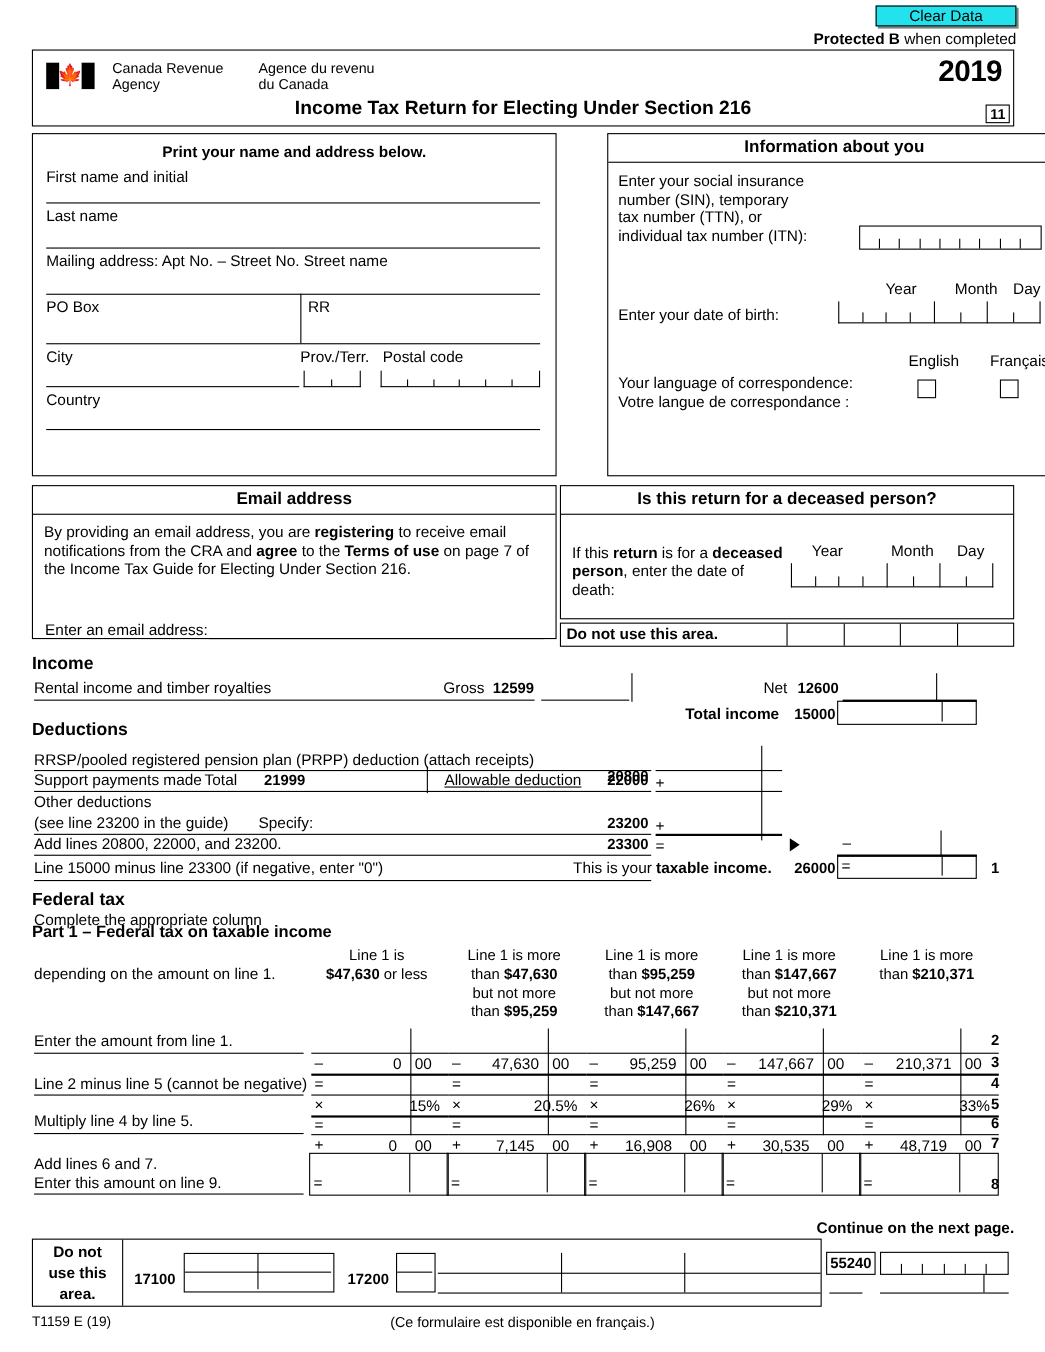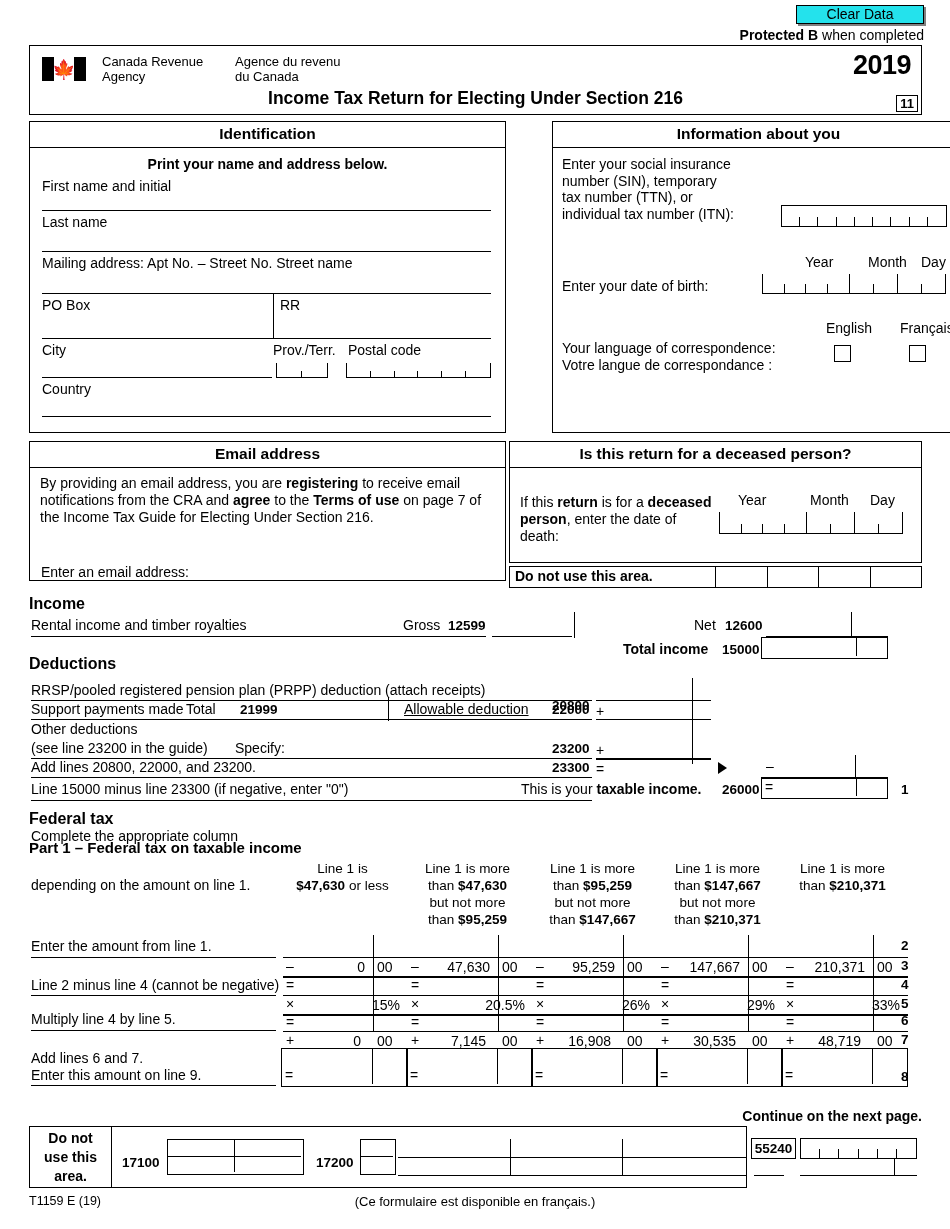--- a/index.html
+++ b/index.html
@@ -162,21 +162,20 @@
     <div id="agency-fr">
       <div>Agence du revenu</div>
       <div>du Canada</div>
     </div>
     <div id="tax-year">2019</div>
     <div id="form-title">Income Tax Return for Electing Under Section 216</div>
     <div id="page-num-box">11</div>
   </div>
 
   <div class="panel" id="identification">
-    <div class="panel-head">Identification</div>
     <div class="panel-body">
       <div id="id-subtitle">Print your name and address below.</div>
 
       <div class="idlabel" style="left:12px; top:30px;">First name and initial</div>
       <div class="idrule" style="left:12px; top:62px; width:449px;"></div>
 
       <div class="idlabel" style="left:12px; top:66px;">Last name</div>
       <div class="idrule" style="left:12px; top:103px; width:449px;"></div>
 
       <div class="idlabel" style="left:12px; top:107px;">Mailing address: Apt No. – Street No. Street name</div>
@@ -398,21 +397,21 @@
         <div>than <span class="b">$210,371</span></div>
       </div>
       <div class="tt-colhead" style="left: 780px; top: 860px; width: 125px;">
         <div>Line 1 is more</div>
         <div>than <span class="b">$210,371</span></div>
       </div>
     </div>
 
   <div class="ftext" style="left:31px; top:938px;">Enter the amount from line 1.</div>
   <div class="hrule" style="left:31px; top:957px; width:245px;"></div>
-  <div class="ftext" style="left:31px; top:977px;">Line 2 minus line 4 (cannot be negative)</div>
+  <div class="ftext" style="left:31px; top:977px;">Line 2 minus line 5 (cannot be negative)</div>
   <div class="hrule" style="left:31px; top:995px; width:245px;"></div>
   <div class="ftext" style="left:31px; top:1011px;">Multiply line 4 by line 5.</div>
   <div class="hrule" style="left:31px; top:1030px; width:245px;"></div>
   <div class="ftext" style="left:31px; top:1050px;">Add lines 6 and 7.</div>
   <div class="ftext" style="left:31px; top:1067px;">Enter this amount on line 9.</div>
   <div class="hrule" style="left:31px; top:1085px; width:245px;"></div>
 
   <div id="tt-grid">
       <div class="vline" style="left: 373px; top: 935px; height: 97px;"></div>
       <div class="hrule" style="left: 283px; top: 957px; width: 125px;"></div>

